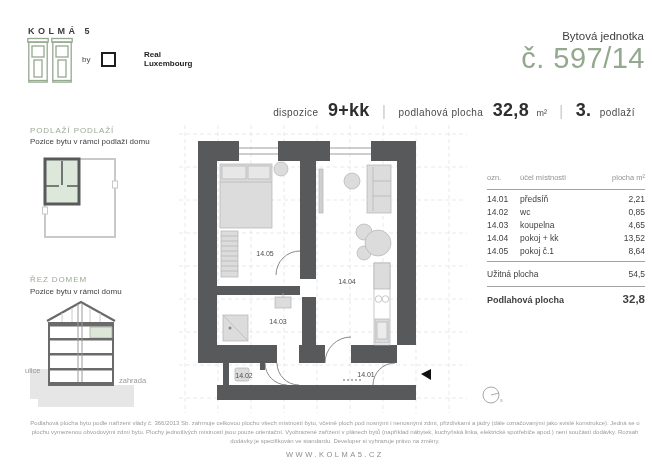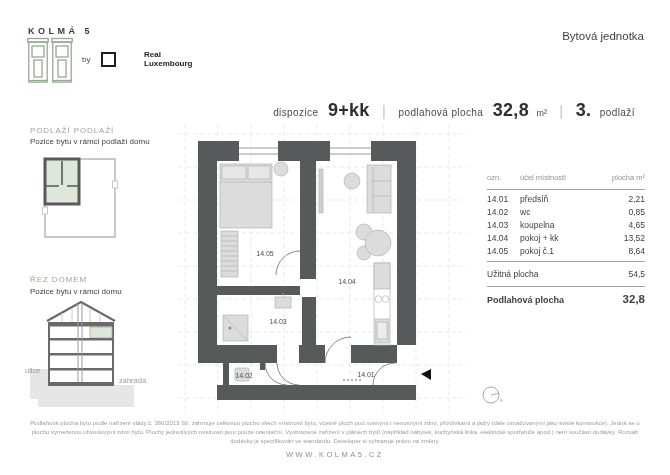--- a/index.html
+++ b/index.html
@@ -80,20 +80,21 @@
   <div class="by-label">by</div>
   <div class="rl-logo">
     <div class="rl-square"></div>
     <div class="rl-name">
       <div>Real</div>
       <div>Luxembourg</div>
     </div>
   </div>
 
   <div class="unit-label">Bytová jednotka</div>
+  <div class="unit-number">č. 597/14</div>
 
   <div class="summary">
     <span class="s-small">dispozice</span>
     <span class="s-big">9+kk</span>
     <span class="s-sep">|</span>
     <span class="s-small">podlahová plocha</span>
     <span class="s-big">32,8</span>
     <span class="s-unit">m²</span>
     <span class="s-sep">|</span>
     <span class="s-big" style="margin-left:0">3.</span>

